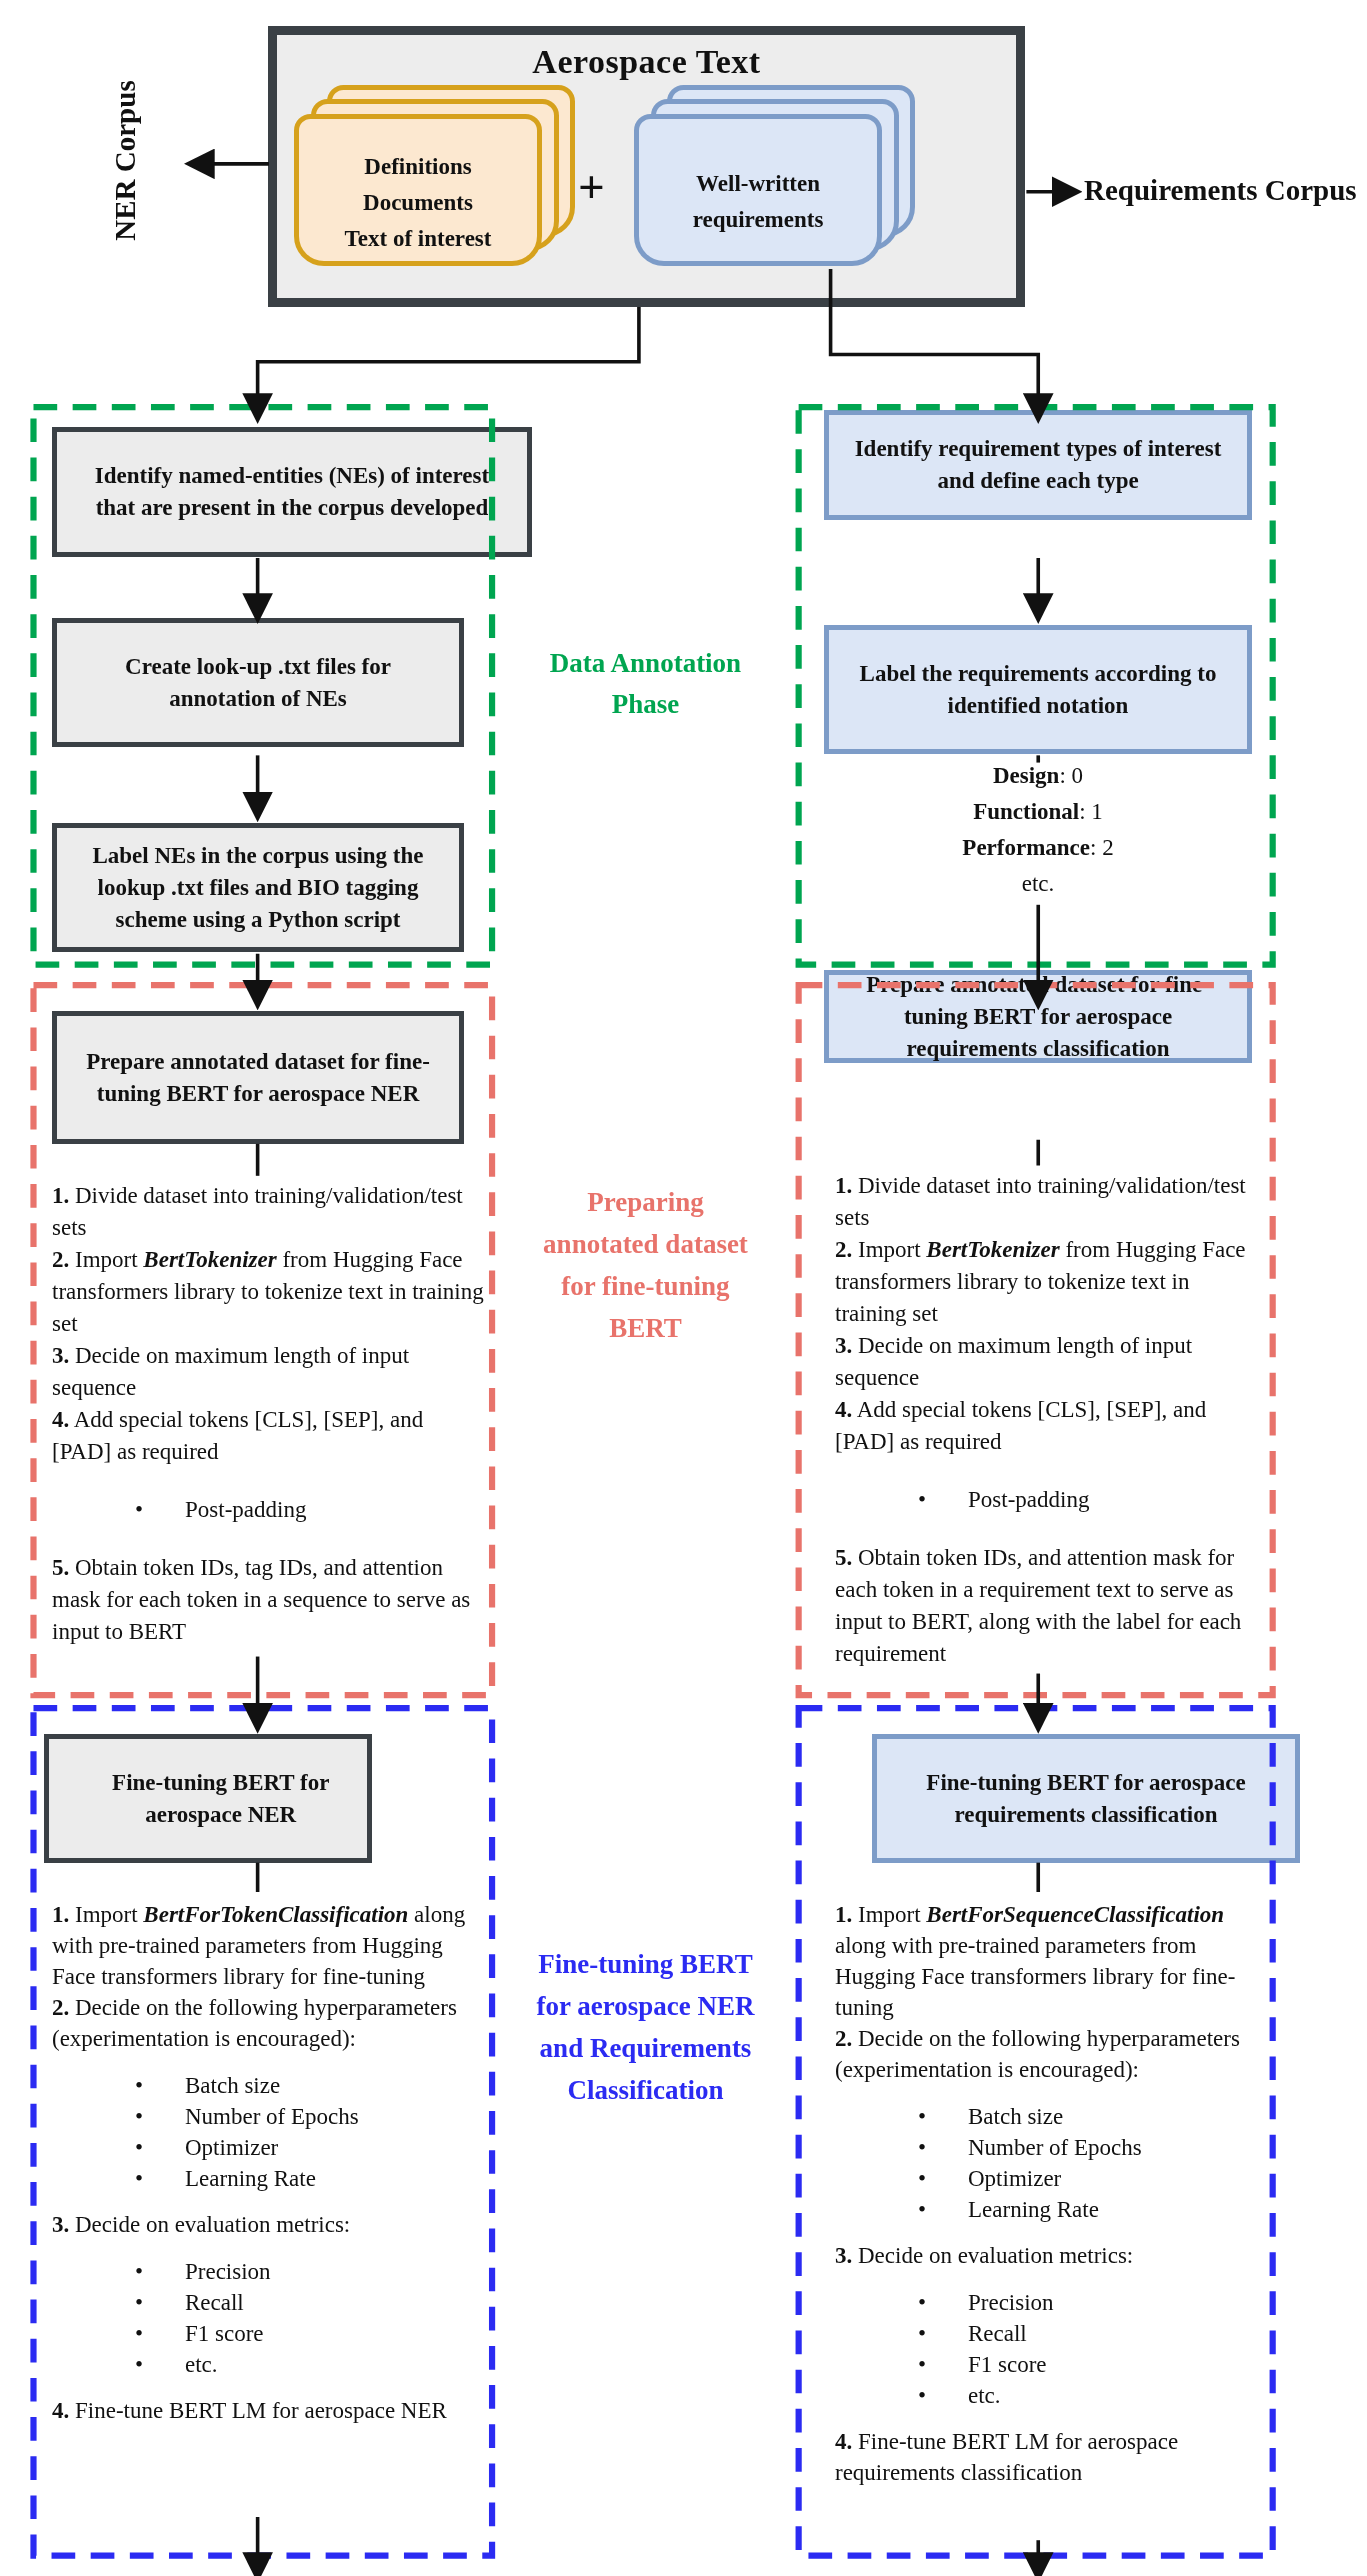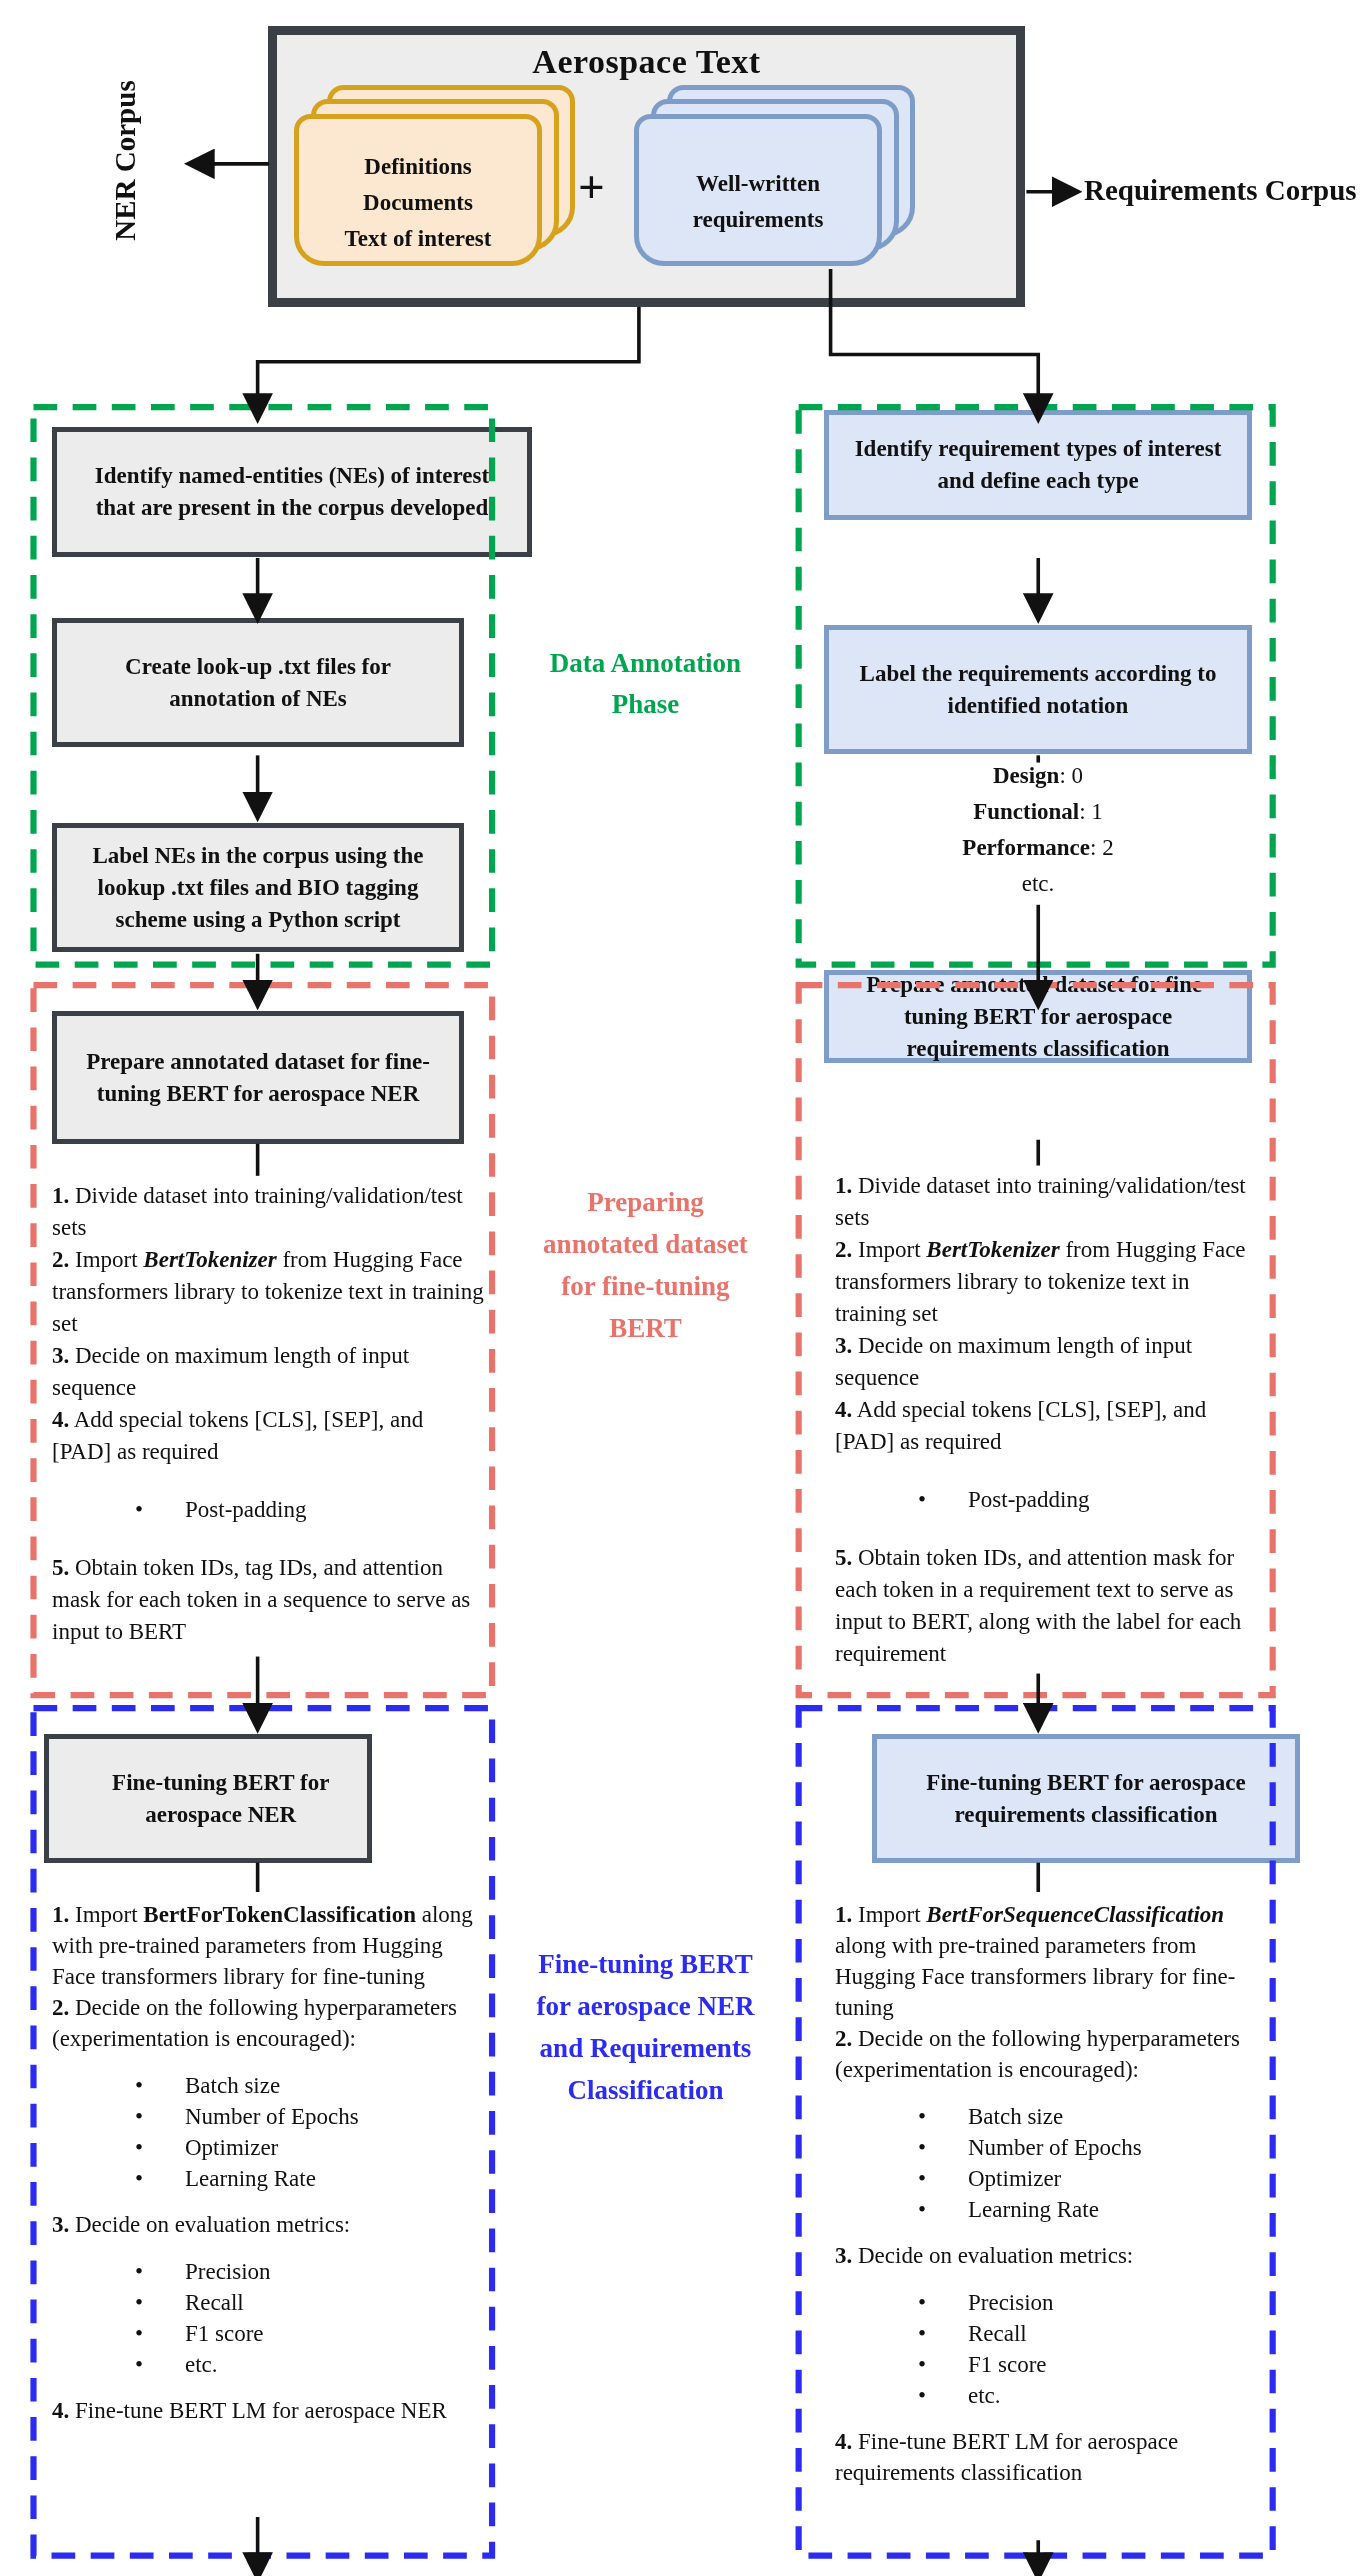--- a/index.html
+++ b/index.html
@@ -113,21 +113,21 @@
       <div class="gap"></div>
       <div class="blk-line"><span style="font-weight: bold;">5.</span><span> Obtain token IDs, and attention mask for each token in a requirement text to serve as input to BERT, along with the label for each requirement</span></div>
     </div>
 
   <div class="phase-label lab-red" style="top:1181px;line-height:42px;">Preparing<br>annotated dataset<br>for fine-tuning<br>BERT</div>
 
   <div class="fbox gray" style="left:44px;top:1734px;width:328px;height:129px;padding-left:43px;">Fine-tuning BERT for aerospace NER</div>
   <div class="fbox blue" style="left:824px;top:1734px;width:428px;height:129px;margin-left:48px;">Fine-tuning BERT for aerospace requirements classification</div>
 
   <div class="list tight" style="left:52px;top:1899px;width:435px;">
-      <div class="blk-line"><span style="font-weight: bold;">1.</span><span> Import </span><span style="font-weight: bold; ">BertForTokenClassification</span><span> along with pre-trained parameters from Hugging Face transformers library for fine-tuning</span></div>
+      <div class="blk-line"><span style="font-weight: bold;">1.</span><span> Import </span><span style="font-weight: bold; font-style: italic;">BertForTokenClassification</span><span> along with pre-trained parameters from Hugging Face transformers library for fine-tuning</span></div>
       <div class="blk-line"><span style="font-weight: bold;">2.</span><span> Decide on the  following hyperparameters (experimentation is encouraged):</span></div>
       <div class="gap"></div>
       <div class="bullet-line"><span class="dot">•</span>Batch size</div>
       <div class="bullet-line"><span class="dot">•</span>Number of Epochs</div>
       <div class="bullet-line"><span class="dot">•</span>Optimizer</div>
       <div class="bullet-line"><span class="dot">•</span>Learning Rate</div>
       <div class="gap"></div>
       <div class="blk-line"><span style="font-weight: bold;">3.</span><span> Decide on evaluation metrics:</span></div>
       <div class="gap"></div>
       <div class="bullet-line"><span class="dot">•</span>Precision</div>

